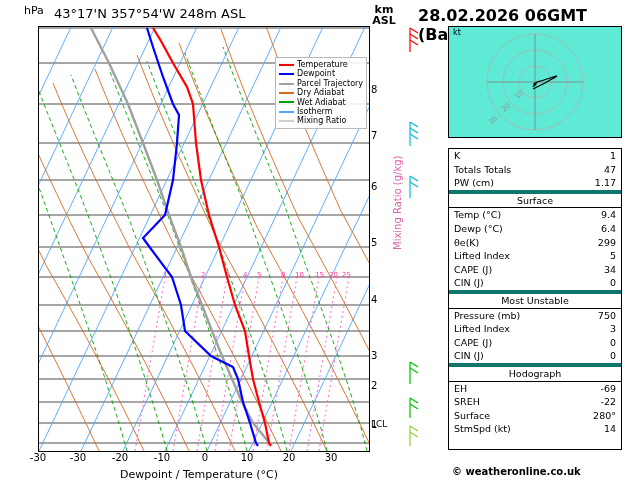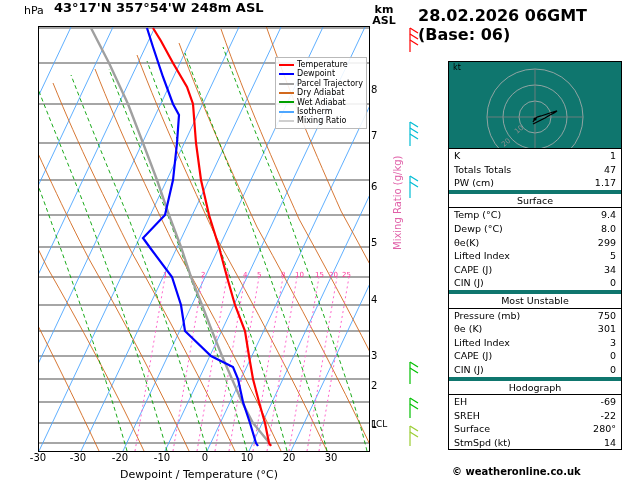--- a/index.html
+++ b/index.html
@@ -3,21 +3,21 @@
 <meta charset="utf-8">
 <style>
   html,body{margin:0;padding:0;}
   body{width:629px;height:486px;background:#ffffff;font-family:"DejaVu Sans",sans-serif;overflow:hidden;position:relative;}
   .root{position:absolute;left:0;top:0;width:629px;height:344px;}
 
   .abs{position:absolute;}
 
   
   #hpa-label{left:24px;top:4px;font-size:11px;color:#000;}
-  #station-title{left:54px;top:0;font-size:13px;color:#000;font-weight:bold;letter-spacing:0px;}
+  #station-title{left:54px;top:6px;font-size:13px;color:#000;font-weight:normal;letter-spacing:0px;}
   #km-label{left:370px;top:4px;font-size:11px;color:#000;text-align:center;width:28px;line-height:11px;font-weight:bold;}
   #date-title{left:418px;top:6px;font-size:16px;color:#000;font-weight:bold;}
 
   
   #plot{left:38px;top:26px;width:330px;height:424px;border:1px solid #000;background:#fff;overflow:hidden;}
   #plot svg{position:absolute;left:0;top:0;}
 
   .ylab{position:absolute;right:370px;font-size:10px;color:#000;text-align:right;width:30px;}
   .xlab{position:absolute;top:452px;font-size:10px;color:#000;text-align:center;width:30px;}
   .kmlab{position:absolute;left:371px;font-size:10px;color:#000;width:26px;}
@@ -26,21 +26,21 @@
 
   
   #legend{left:236px;top:30px;background:rgba(255,255,255,0.88);border:1px solid #b9b9b9;padding:2px 3px;}
   #legend div{font-size:8px;color:#000;line-height:9.4px;white-space:nowrap;display:flex;align-items:center;}
   #legend i{display:inline-block;width:15px;height:0;border-top-width:2px;border-top-style:solid;margin-right:3px;}
 
   
   #mix-title{left:392px;top:250px;font-size:10px;color:#e060a8;transform:rotate(-90deg);transform-origin:left top;white-space:nowrap;}
 
   
-  #hodo{left:448px;top:26px;width:172px;height:110px;border:1px solid #000;background:#0f766e;overflow:hidden;margin-top:35px;}
+  #hodo{left:448px;top:26px;width:172px;height:110px;border:1px solid #000;background:#5eead4;overflow:hidden;}
   #hodo-kt{left:4px;top:1px;font-size:8px;color:#000;position:absolute;}
 
   
   #table{left:448px;top:148px;width:172px;height:300px;border:1px solid #000;background:#fff;font-size:9.5px;color:#000;}
   .trow{display:flex;justify-content:space-between;padding:0 5px;line-height:13.6px;height:13.6px;}
   .trow .k{white-space:nowrap;}
   .trow .v{white-space:nowrap;}
   .thead{text-align:center;line-height:13.6px;height:13.6px;border-top:4px solid #0f766e;border-bottom:1px solid #000;font-size:9.5px;}
 
   #copyright{left:452px;top:466px;font-size:10px;color:#000;font-weight:bold;}
@@ -311,21 +311,21 @@
         <span class="v">1.17</span>
       </div>
 
     <div class="thead">Surface</div>
     <div class="trow">
         <span class="k">Temp (°C)</span>
         <span class="v">9.4</span>
       </div>
     <div class="trow">
         <span class="k">Dewp (°C)</span>
-        <span class="v">8.0</span>
+        <span class="v">6.4</span>
       </div>
     <div class="trow">
         <span class="k">θe(K)</span>
         <span class="v">299</span>
       </div>
     <div class="trow">
         <span class="k">Lifted Index</span>
         <span class="v">5</span>
       </div>
     <div class="trow">
@@ -336,24 +336,20 @@
         <span class="k">CIN (J)</span>
         <span class="v">0</span>
       </div>
 
     <div class="thead">Most Unstable</div>
     <div class="trow">
         <span class="k">Pressure (mb)</span>
         <span class="v">750</span>
       </div>
     <div class="trow">
-        <span class="k">θe (K)</span>
-        <span class="v">301</span>
-      </div>
-    <div class="trow">
         <span class="k">Lifted Index</span>
         <span class="v">3</span>
       </div>
     <div class="trow">
         <span class="k">CAPE (J)</span>
         <span class="v">0</span>
       </div>
     <div class="trow">
         <span class="k">CIN (J)</span>
         <span class="v">0</span>

